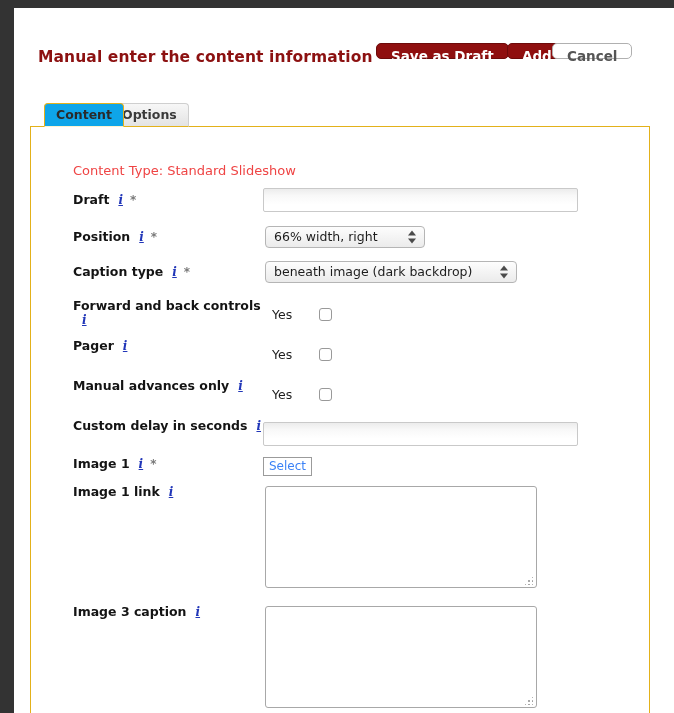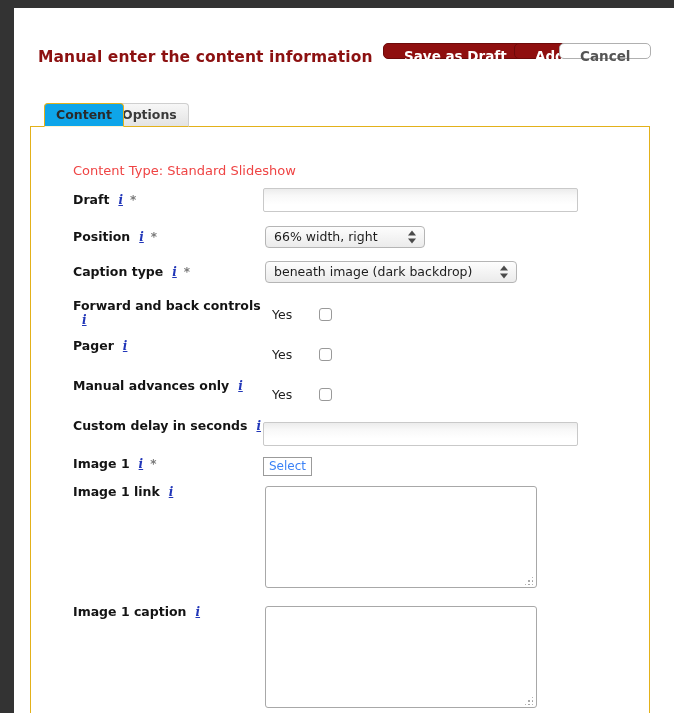--- a/index.html
+++ b/index.html
@@ -58,24 +58,23 @@
   .btn {
     position: absolute;
     top: 3px;
     height: 16px;
     box-sizing: border-box;
     font-family: "DejaVu Sans", "Liberation Sans", sans-serif;
     font-size: 13.5px;
     font-weight: bold;
     border-radius: 5px;
     cursor: pointer;
-    padding: 0 20px;
+    padding: 0 14px;
     line-height: 25px;
     white-space: nowrap;
-    margin-left: 7px;
   }
   .btn-primary {
     background: #8f0f0f;
     border: 1px solid #6d0a0a;
     color: #ffffff;
   }
   .btn-cancel {
     background: #ffffff;
     border: 1px solid #b0b0b0;
     color: #555555;
@@ -397,21 +396,21 @@
           <i style="right:0;bottom:0;"></i>
             <i style="right:3.5px;bottom:0;"></i>
             <i style="right:7px;bottom:0;"></i>
           <i style="right:0;bottom:3.5px;"></i>
             <i style="right:3.5px;bottom:3.5px;"></i>
           <i style="right:0;bottom:7px;"></i>
         </span>
       </div>
 
       <div class="field-label" style="top:479px;">
-        <span>Image 1 caption</span><span class="info-icon">i</span>
+        <span>Image 3 caption</span><span class="info-icon">i</span>
       </div>
       <div class="textarea-box" style="top:480px; height:102px;">
         <span class="resize-grip">
           <i style="right:0;bottom:0;"></i>
             <i style="right:3.5px;bottom:0;"></i>
             <i style="right:7px;bottom:0;"></i>
           <i style="right:0;bottom:3.5px;"></i>
             <i style="right:3.5px;bottom:3.5px;"></i>
           <i style="right:0;bottom:7px;"></i>
         </span>

